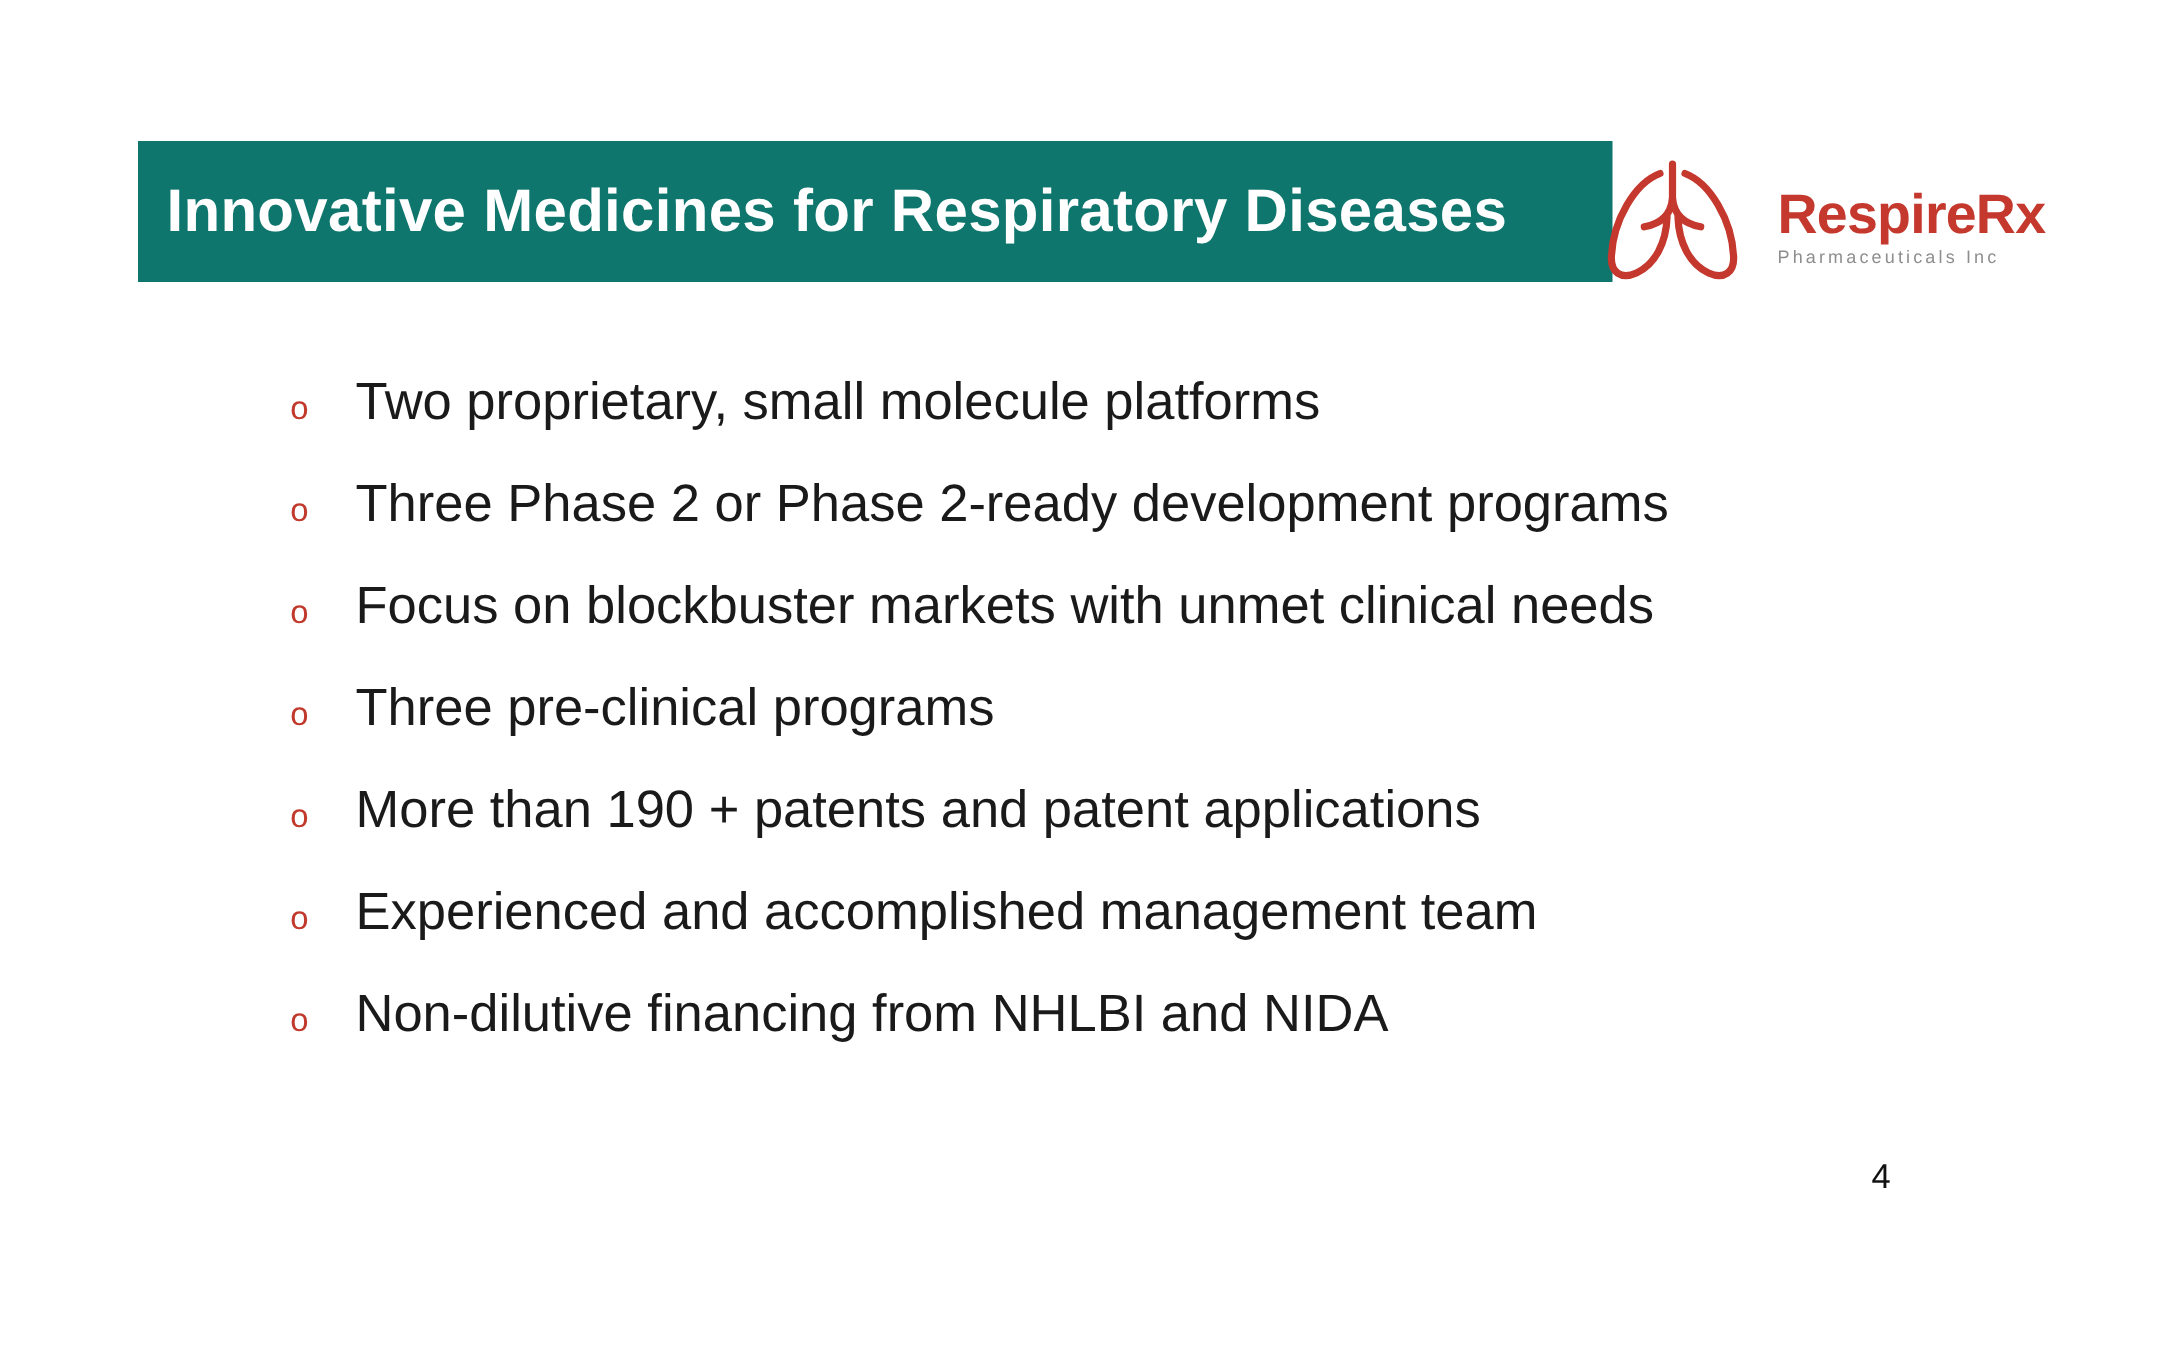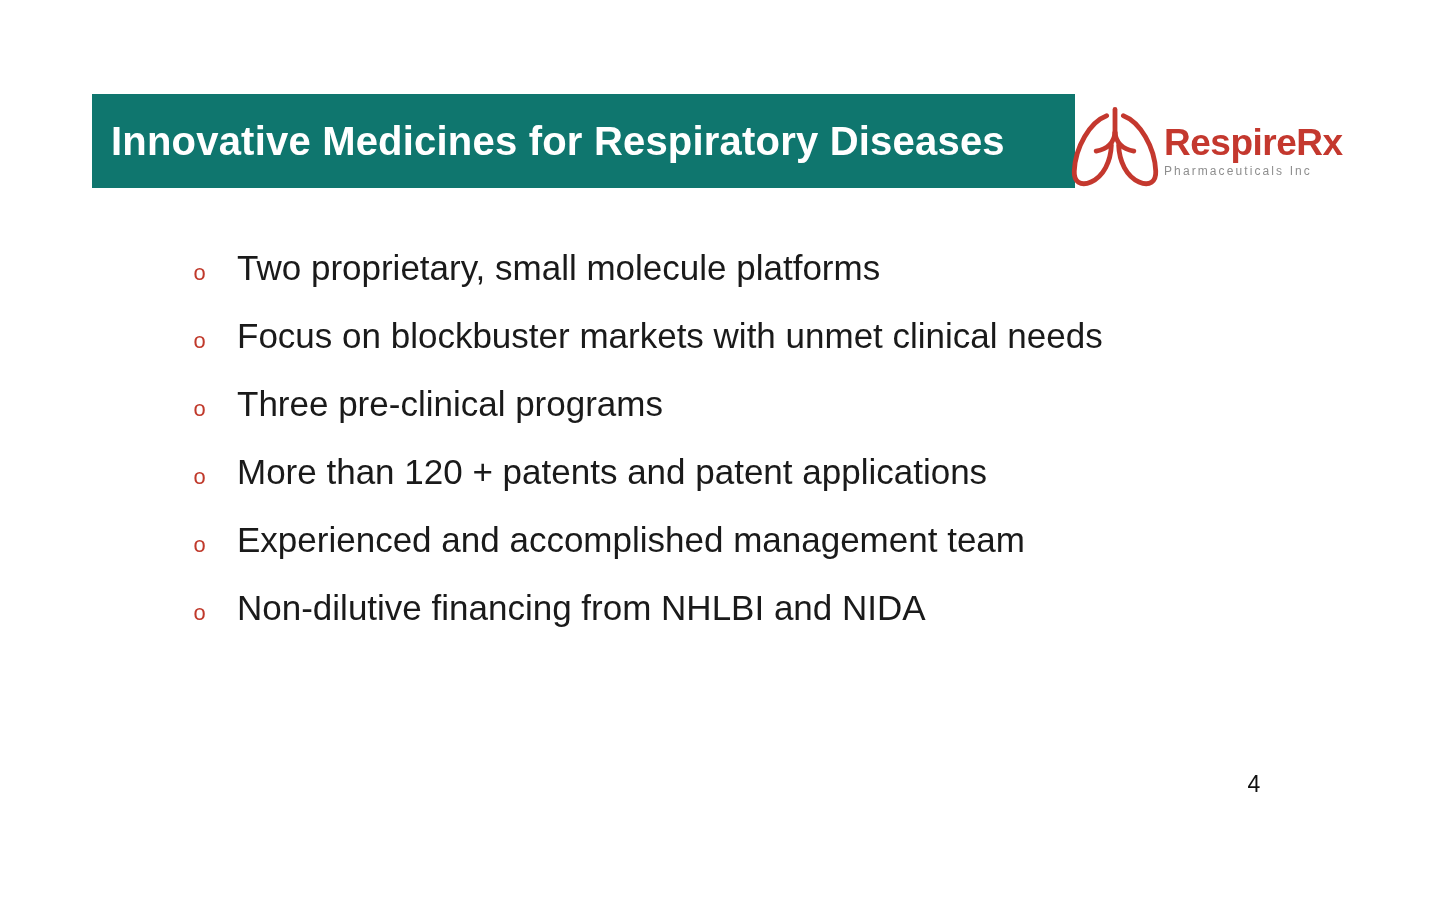--- a/index.html
+++ b/index.html
@@ -36,20 +36,21 @@
     font-weight: bold;
     letter-spacing: 0.2px;
     white-space: nowrap;
   }
   .logo {
     position: absolute;
     left: 1068px;
     top: 104px;
     display: flex;
     align-items: center;
+    gap: 21px;
   }
   .logo-lungs {
     width: 94px;
     height: 86px;
     flex: 0 0 auto;
   }
   .logo-text {
     display: flex;
     flex-direction: column;
     margin-left: 2px;
@@ -125,22 +126,23 @@
       </g>
     </svg>
     <div class="logo-text">
       <span class="logo-name">RespireRx</span>
       <span class="logo-sub">Pharmaceuticals Inc</span>
     </div>
   </div>
 
   <ul class="bullet-list">
       <li><span class="bullet-glyph">o</span><span class="bullet-text">Two proprietary, small molecule platforms</span></li>
+      <li><span class="bullet-glyph">o</span><span class="bullet-text">Three Phase 2 or Phase 2-ready development programs</span></li>
       <li><span class="bullet-glyph">o</span><span class="bullet-text">Focus on blockbuster markets with unmet clinical needs</span></li>
       <li><span class="bullet-glyph">o</span><span class="bullet-text">Three pre-clinical programs</span></li>
-      <li><span class="bullet-glyph">o</span><span class="bullet-text">More than 120 + patents and patent applications</span></li>
+      <li><span class="bullet-glyph">o</span><span class="bullet-text">More than 190 + patents and patent applications</span></li>
       <li><span class="bullet-glyph">o</span><span class="bullet-text">Experienced and accomplished management team</span></li>
       <li><span class="bullet-glyph">o</span><span class="bullet-text">Non-dilutive financing from NHLBI and NIDA</span></li>
     </ul>
 
   <div class="page-number">4</div>
 
 </div>
 
 </body></html>

